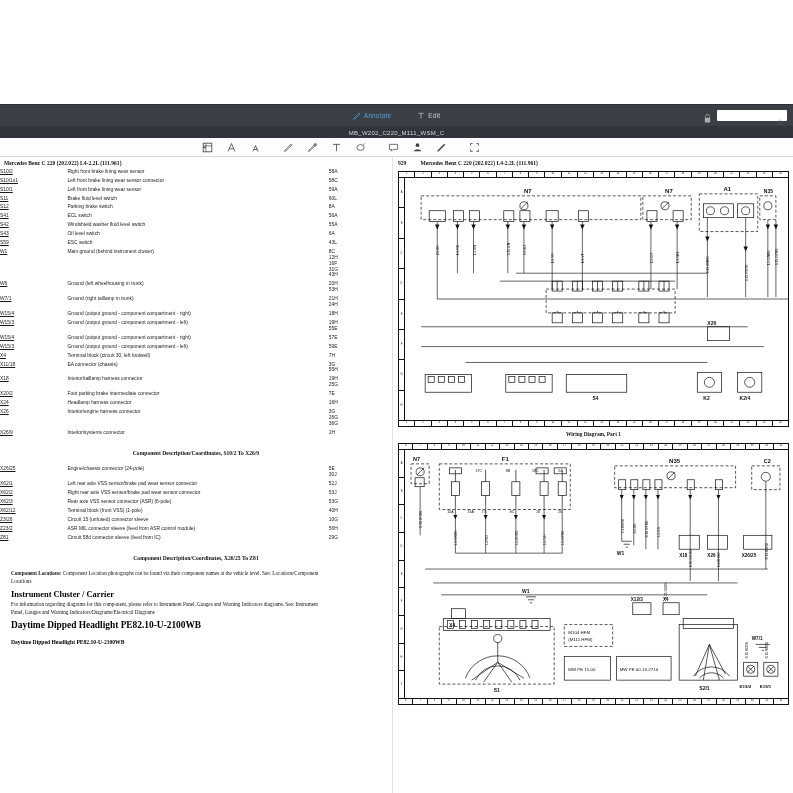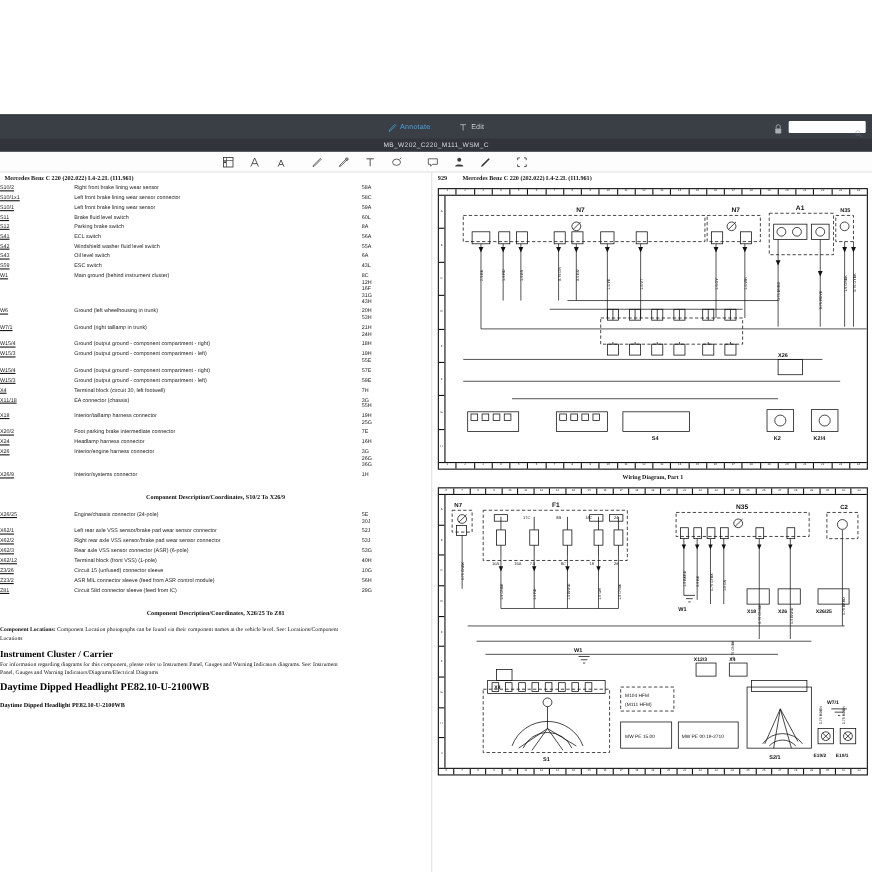--- a/index.html
+++ b/index.html
@@ -93,21 +93,21 @@
   td.c-code u { text-decoration:underline; }
   td.c-desc { width:240px; }
   td.c-loc  { width:58px; padding-left:10px; white-space:pre-line; }
 
   .sec-cap {
     text-align:center; font-family:"Liberation Serif", serif;
     font-weight:bold; font-size:5.6px; color:#111;
     padding:13px 0 9px 0;
   }
 
-  .prose { padding:0 0; }
+  .prose { padding:0 11px; }
   .prose p {
     margin:0 0 1px 0; font-family:"Liberation Serif", serif;
     font-size:5.2px; line-height:1.32; color:#111;
   }
   .prose p.small-note { white-space:nowrap; overflow:hidden; }
   .prose b { font-weight:bold; }
   .h-big {
     font-family:"Liberation Serif", serif; font-weight:bold;
     font-size:9.4px; color:#000; margin:4px 0 5px 0;
   }

